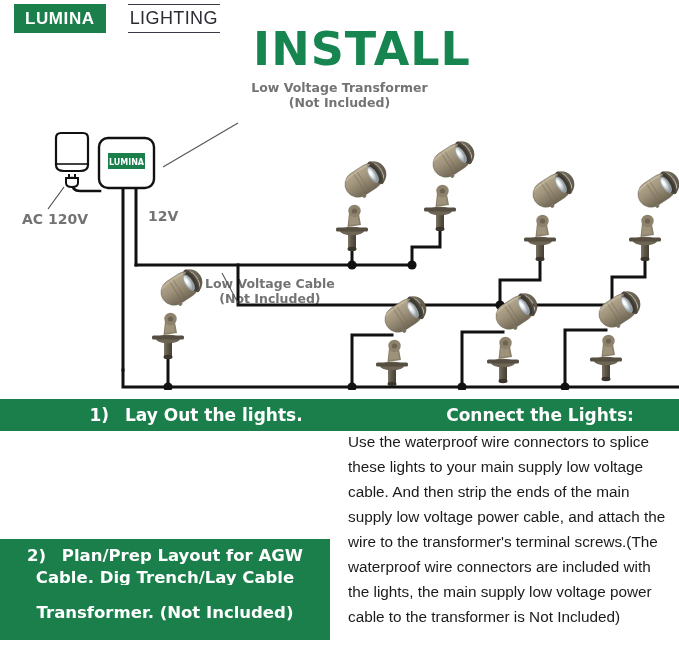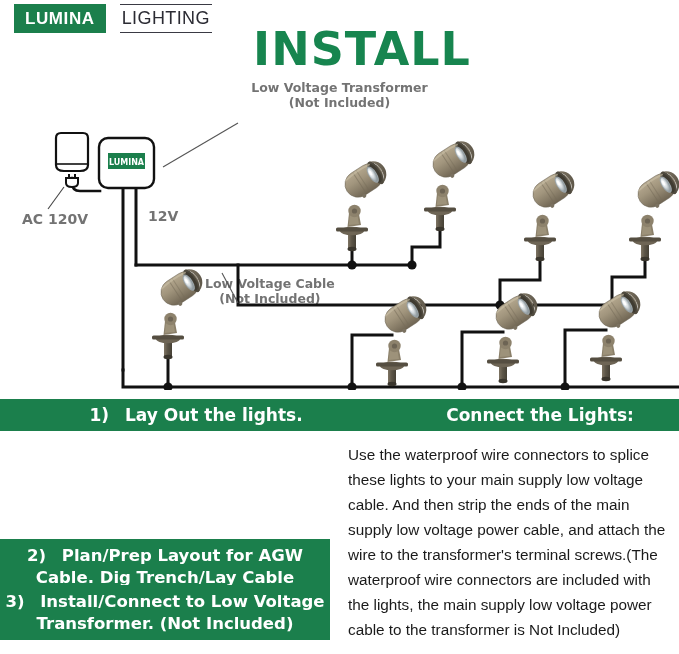--- a/index.html
+++ b/index.html
@@ -13,21 +13,21 @@
   #root{position:relative;width:679px;height:654px;}
 
   
   .brand{position:absolute;left:14px;top:4px;display:flex;align-items:center;}
   .brand-badge{
     background:#1b7f4c;color:#fff;
     font-weight:bold;font-size:17px;letter-spacing:.6px;
     padding:6px 11px 6px 11px;line-height:1;
   }
   .brand-word{
-    margin-left:14px;color:#2b2b33;
+    margin-left:22px;color:#2b2b33;
     font-size:18px;letter-spacing:.4px;
     padding:3px 2px;
     border-top:1.5px solid #3a3a44;
     border-bottom:1.5px solid #3a3a44;
     line-height:1.15;
   }
 
   .install-title{
     position:absolute;left:0;right:0;top:22px;
     text-align:center;
@@ -76,21 +76,21 @@
   #bar1{left:0;top:399px;width:392px;height:32px;}
   #bar2{left:0;top:495px;width:330px;height:55px;margin-top:44px;}
   #bar3{left:0;top:585px;width:330px;height:55px;}
   #bar-right{left:348px;top:399px;width:359px;height:32px;padding-left:25px;}
 
   #bar1 .bar-inner{font-size:17px;text-align:center;}
   #bar2 .bar-inner,#bar3 .bar-inner{font-size:16.5px;}
   #bar-right .bar-inner{font-size:17px;}
 
   #right-body{
-    position:absolute;left:348px;top:442px;width:320px;
+    position:absolute;left:348px;top:429px;width:320px;
     color:#1a1a1a;
     font-family:"Liberation Sans", sans-serif;
     font-size:15.3px;
     line-height:25px;
     text-align:left;
   }
 </style>
 </head>
 <body>
 
@@ -263,24 +263,20 @@
       <span class="bar-line">
         <span class="num">2)</span>
         <span>Plan/Prep Layout for AGW</span>
       </span>
       <span class="bar-line">Cable. Dig Trench/Lay Cable</span>
     </div>
   </div>
 
   <div class="bar" id="bar3">
     <div class="bar-inner">
-      <span class="bar-line">
-        <span class="num">3)</span>
-        <span>Install/Connect to Low Voltage</span>
-      </span>
       <span class="bar-line">Transformer.  (Not Included)</span>
     </div>
   </div>
 
   <div class="bar" id="bar-right">
     <div class="bar-inner">Connect the Lights:</div>
   </div>
 
   <div id="right-body">Use the waterproof wire connectors to splice these lights to your main supply low voltage cable. And then strip the ends of the main supply low voltage power cable, and attach the wire to the transformer's terminal screws.(The waterproof wire connectors are included with the lights, the main supply low voltage power cable to the transformer is Not Included)</div>
 

